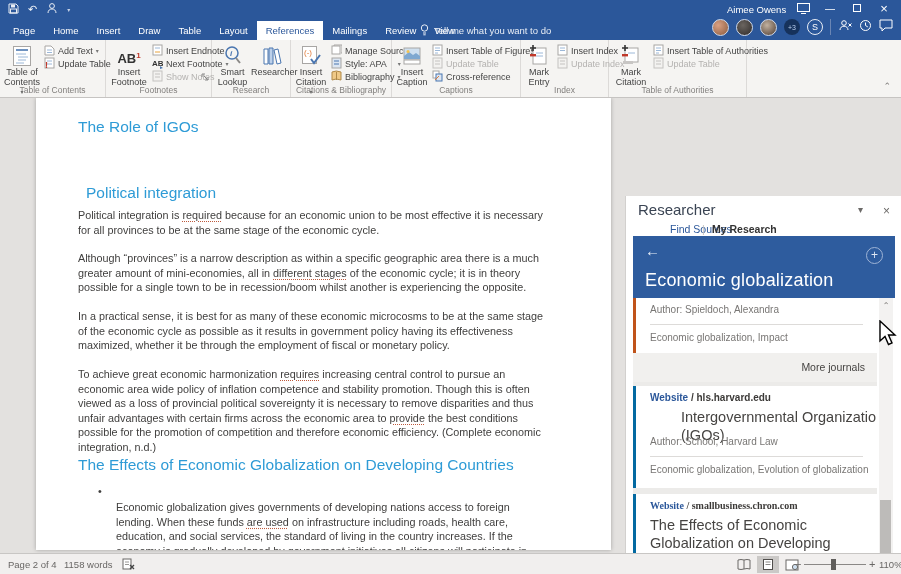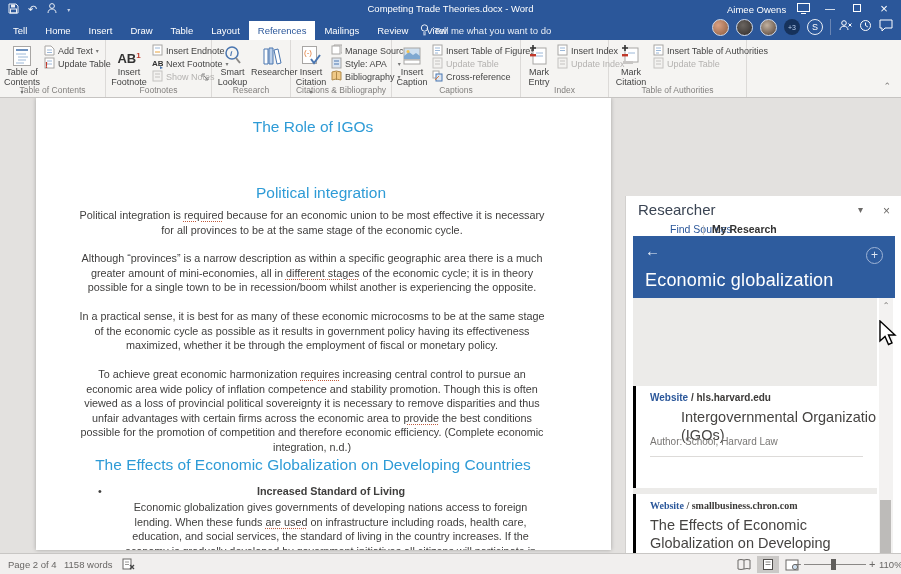--- a/index.html
+++ b/index.html
@@ -35,41 +35,41 @@
   .r1 { top:4px; } .r2 { top:17px; } .r3 { top:30px; }
   .caret { font-size:6px; color:#777; }
   .bigbtn .caret { color:#666; }
   .abglyph { font-size:13px; font-weight:bold; color:#333; }
   .abglyph sup { color:#c0392b; font-size:8px; }
   .launcher { position:absolute; right:2px; bottom:12px; }
   .collapse { position:absolute; right:10px; bottom:6px; color:#7a7876; font-size:9px; }
 
   
   .main { position:absolute; left:0; top:98px; width:901px; height:455px; background:#e3e1df; overflow:hidden; }
-  .page { position:absolute; left:36px; top:0; width:575px; height:452px; background:#fff; box-shadow:0 0 4px rgba(0,0,0,.28); overflow:hidden;text-align:center; }
+  .page { position:absolute; left:36px; top:0; width:575px; height:452px; background:#fff; box-shadow:0 0 4px rgba(0,0,0,.28); overflow:hidden; }
   .doc-h { position:absolute; left:42px; width:470px; font-size:15.5px; color:#2e9bd6; }
   .doc-p { position:absolute; left:42px; width:468px; font-size:10.8px; line-height:14.5px; color:#3f3e3d; }
   .flag { text-decoration:underline dotted #be5a3c; text-underline-offset:2px; }
   .bullet-dot { position:absolute; left:62px; font-size:10.8px; color:#3f3e3d; }
   .bullet-head { position:absolute; left:80px; width:430px; font-size:10.8px; font-weight:bold; color:#3f3e3d; }
   .bullet-body { position:absolute; left:80px; width:429px; font-size:10.8px; line-height:14.5px; color:#3f3e3d; }
 
   
   .pane { position:absolute; left:625px; top:98px; width:276px; height:455px; background:#fff; border-left:1px solid #d2d0ce; }
   .pane-title { position:absolute; left:12px; top:5px; font-size:15px; color:#3a4453; }
   .pane-ctl { position:absolute; top:8px; font-size:10px; color:#6c6a68; }
   .ptab { position:absolute; top:27px; font-size:10.5px; }
   .bluebox { position:absolute; left:7px; top:40px; width:262px; height:62px; background:#2e5c9e; color:#fff; }
   .backarrow { position:absolute; left:12px; top:6px; font-size:15px; color:#e7edf7; }
   .pluscirc { position:absolute; right:12px; top:11px; width:17px; height:17px; border:1px solid #9fb4d6; border-radius:50%; color:#dfe7f3; font-size:12px; line-height:15px; text-align:center; }
   .query { position:absolute; left:12px; bottom:7px; font-size:18px; font-weight:300; letter-spacing:.2px; }
   .results { position:absolute; left:7px; top:102px; width:244px; height:315px; background:#ecebe9; overflow:hidden; }
   .card { position:absolute; left:0; width:244px; background:#fff; }
   .card.j { border-left:3px solid #c0531a; }
-  .card.w { border-left:3px solid #000000; }
+  .card.w { border-left:3px solid #0369a1; }
   .meta { position:absolute; left:14px; font-size:10px; color:#787674; }
   .srcline { position:absolute; left:14px; font-size:10px; font-weight:bold; color:#3c3a38; }
   .srcline .wt { color:#2b579a; }
   .ctitle { position:absolute; left:14px; width:215px; font-size:14.5px; line-height:18px; color:#464442; }
   .cdiv { position:absolute; left:14px; right:14px; height:1px; background:#dddbd9; }
   .morebar { position:absolute; left:0; width:244px; height:29px; background:#f1f0ee; }
   .morelink { position:absolute; right:12px; top:8px; font-size:10.5px; color:#464442; }
   .scrollcol { position:absolute; left:253px; top:102px; width:14px; height:315px; background:#f3f2f1; }
   .sc-arrow { position:absolute; left:0; width:14px; text-align:center; font-size:8px; color:#6c6a68; }
   .sc-thumb { position:absolute; left:1px; width:11px; background:#bdbbb9; }
@@ -95,36 +95,35 @@
           <rect x="3" y="1.5" width="4" height="3" fill="#fff"></rect>
           <rect x="2.5" y="6" width="6" height="4" fill="none" stroke="#fff"></rect>
         </svg></span>
     <span style="font-size:11px; line-height:11px;">↶</span>
     <span><svg width="12" height="12" viewBox="0 0 12 12">
           <circle cx="6" cy="4" r="2.4" fill="none" stroke="#fff"></circle>
           <path d="M2 11 c0-2.6 1.8-4 4-4 s4 1.4 4 4" fill="none" stroke="#fff"></path>
         </svg></span>
     <span class="caret" style="color:#cfd9ea;">▾</span>
   </div>
-  <div class="win-title">Competing Trade Theories.docx - Word</div>
   <div class="user-name">Aimee Owens</div>
   <span class="winctl" style="left:792px;">
       <svg width="13" height="11" viewBox="0 0 13 11">
         <rect x="0.5" y="0.5" width="12" height="8" fill="none" stroke="#fff"></rect>
         <line x1="4" y1="10.5" x2="9" y2="10.5" stroke="#fff"></line>
       </svg>
     </span>
   <span class="winctl" style="left:819px;">—</span>
   <span class="winctl" style="left:846px;">
       <span style="display:inline-block;width:8px;height:8px;border:1px solid #fff;"></span>
     </span>
   <span class="winctl" style="left:873px; font-size:13px;">×</span>
 
   <div class="tabrow">
-    <div class="rtab">Tell</div>
+    <div class="rtab">Page</div>
     <div class="rtab">Home</div>
     <div class="rtab">Insert</div>
     <div class="rtab">Draw</div>
     <div class="rtab">Table</div>
     <div class="rtab">Layout</div>
     <div class="rtab active">References</div>
     <div class="rtab">Mailings</div>
     <div class="rtab">Review</div>
     <div class="rtab">View</div>
   </div>
@@ -409,44 +408,52 @@
 <div class="main">
   <div class="page">
     <div class="doc-h" style="top:20px;">The Role of IGOs</div>
     <div class="doc-h" style="top:86px;margin-left:8px;">Political integration</div>
     <div class="doc-p" style="top:110px;"><span>Political integration is </span><span class="flag">required</span><span> because for an economic union to be most effective it is necessary for all provinces to be at the same stage of the economic cycle.</span></div>
     <div class="doc-p" style="top:211px;">In a practical sense, it is best for as many of these economic microcosms to be at the same stage of the economic cycle as possible as it results in government policy having its effectiveness maximized, whether it be through the employment of fiscal or monetary policy.</div>
     <div class="doc-p" style="top:153px;"><span>Although “provinces” is a narrow description as within a specific geographic area there is a much greater amount of mini-economies, all in </span><span class="flag">different stages</span><span> of the economic cycle; it is in theory possible for a single town to be in recession/boom whilst another is experiencing the opposite.</span></div>
     <div class="doc-p" style="top:269px;"><span>To achieve great economic harmonization </span><span class="flag">requires</span><span> increasing central control to pursue an economic area wide policy of inflation competence and stability promotion. Though this is often viewed as a loss of provincial political sovereignty it is necessary to remove disparities and thus unfair advantages with certain firms across the economic area to </span><span class="flag">provide</span><span> the best conditions possible for the promotion of competition and therefore economic efficiency. (Complete economic integration, n.d.)</span></div>
     <div class="doc-h" style="top:358px;">The Effects of Economic Globalization on Developing Countries</div>
     <span class="bullet-dot" style="top:387px;">•</span>
-    <div class="bullet-head" style="top:387px;">Increased Standard of Living</div>
     <div class="bullet-body" style="top:402px;"><span>Economic globalization gives governments of developing nations access to foreign lending. When these funds </span><span class="flag">are used</span><span> on infrastructure including roads, health care, education, and social services, the standard of living in the country increases. If the</span><span> economy is gradually developed by government initiatives all citizens will participate in the benefits</span></div>
   </div>
 
   <aside class="pane">
     <div class="pane-title">Researcher</div>
     <span class="pane-ctl" style="left:232px;">▾</span>
     <span class="pane-ctl" style="left:257px; font-size:12px;">×</span>
     <span class="ptab" style="left:12px; color:#2b579a;padding-left:32px;">Find Sources</span>
     <span class="ptab" style="left:76px; color:#c4c2c0;">|</span>
     <span class="ptab" style="left:86px; color:#333; font-weight:bold;">My Research</span>
 
     <div class="bluebox">
       <span class="backarrow">←</span>
       <span class="pluscirc">+</span>
       <div class="query">Economic globalization</div>
     </div>
 
     <div class="results">
+      <div class="card j" style="top:0; height:55px;">
+        <span class="meta" style="top:6px;">Author: Spieldoch, Alexandra</span>
+        <span class="cdiv" style="top:26px;"></span>
+        <span class="meta" style="top:34px;">Economic globalization, Impact</span>
+      </div>
+      <div class="morebar" style="top:55px;">
+        <span class="morelink">More journals</span>
+      </div>
       <div class="card w" style="top:88px; height:102px;">
         <span class="srcline" style="top:6px;"><span class="wt">Website</span> <span>/ hls.harvard.edu</span></span>
         <div class="ctitle" style="top:22px;margin-left:31px;">Intergovernmental Organizations (IGOs)</div>
         <span class="meta" style="top:50px;">Author: School, Harvard Law</span>
         <span class="cdiv" style="top:70px;"></span>
+        <span class="meta" style="top:78px;">Economic globalization, Evolution of globalization</span>
       </div>
       <div class="card w" style="top:196px; height:119px;">
         <span class="srcline" style="top:6px;font-family:Liberation Serif, serif;"><span class="wt">Website</span> <span>/ smallbusiness.chron.com</span></span>
         <div class="ctitle" style="top:22px;">The Effects of Economic Globalization on Developing Countries</div>
 
       </div>
     </div>
 
     <div class="scrollcol">
       <span class="sc-arrow" style="top:3px;">⌃</span>

